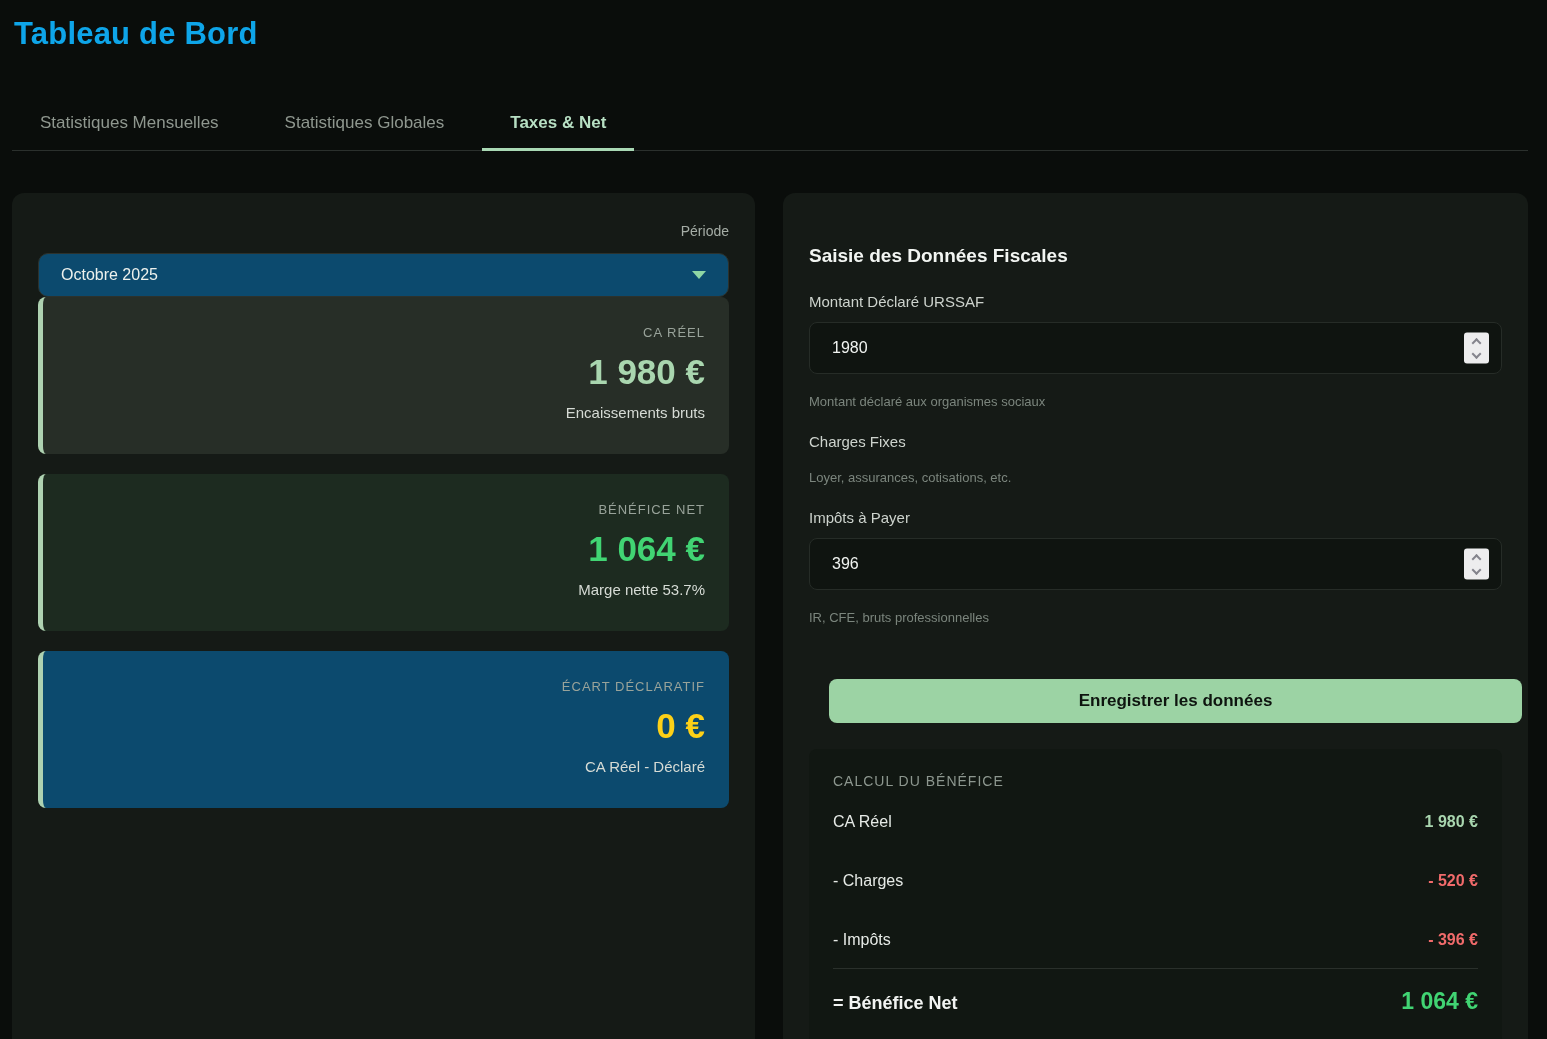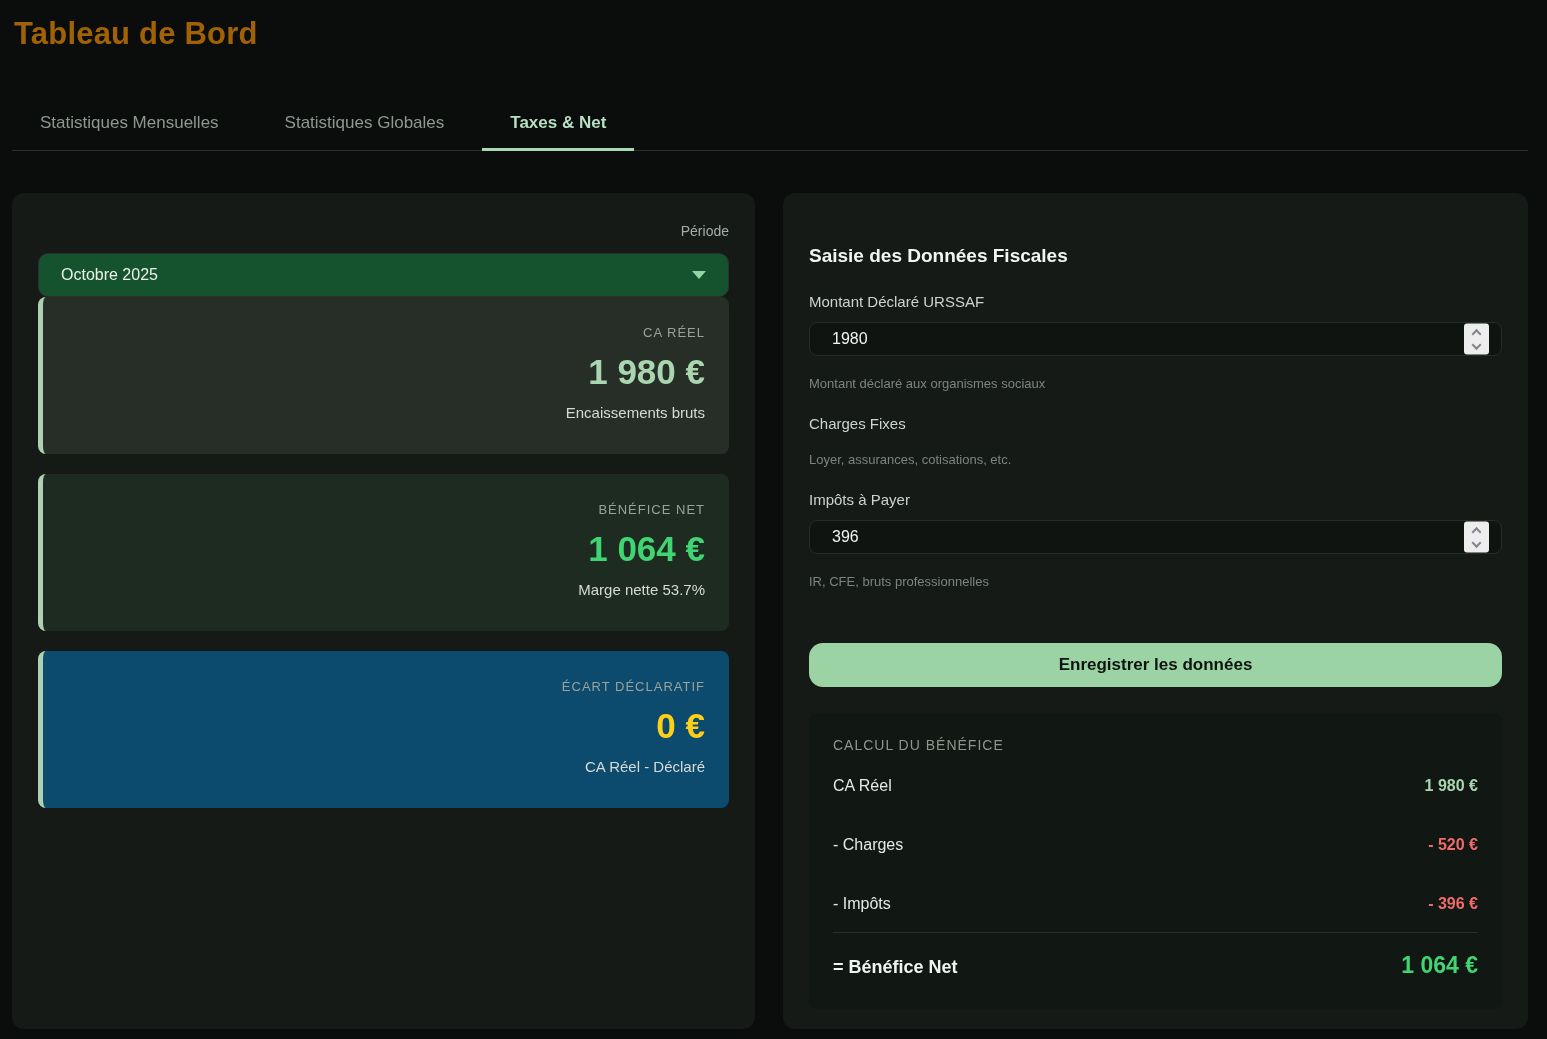--- a/index.html
+++ b/index.html
@@ -5,21 +5,21 @@
   * { margin: 0; padding: 0; box-sizing: border-box; }
   html, body { width: 1547px; height: 1039px; overflow: hidden; }
   body {
     background: #0a0d0b;
     font-family: "Liberation Sans", sans-serif;
     color: #e8ece8;
   }
   .page { padding: 14px 19px 16px 12px; }
 
   h1.page-title {
-    color: #a16207;
+    color: #0ea5e9;
     font-size: 31px;
     font-weight: 700;
     letter-spacing: 0.2px;
     margin: 2px 0 0 2px;
   }
 
   
   .tabs {
     display: flex;
     margin-top: 52px;
@@ -48,21 +48,21 @@
     border-radius: 12px;
     min-height: 835px;
   }
   .panel.left  { width: 743px; padding: 30px 26px; text-align: right; }
   .panel.right { flex: 1; padding: 30px 26px 20px 26px; }
 
   
   .field-label { font-size: 14px; color: #a5ada6; margin-bottom: 14px; }
   .select-box {
     height: 44px;
-    background: #14532d;
+    background: #0c4a6e;
     border: 1px solid #2c322d;
     border-radius: 10px;
     display: flex;
     align-items: center;
     justify-content: space-between;
     padding: 5px 22px;
     cursor: pointer;
   }
   .select-box .select-value { font-size: 16px; color: #edf1ed; }
   .triangle-down {
@@ -102,21 +102,21 @@
     font-size: 19px;
     font-weight: 700;
     color: #f2f5f2;
     margin: 22px 0 26px 0;
   }
   .form-group { margin-bottom: 24px; }
   .form-group .input-label { font-size: 15px; color: #cdd3cd; margin-bottom: 12px; }
   .input-wrap { position: relative; }
   .input-wrap input {
     width: 100%;
-    height: 34px;
+    height: 52px;
     background: #0f1410;
     border: 1px solid #262c27;
     border-radius: 8px;
     padding: 0 50px 0 22px;
     font-size: 16px;
     color: #f1f4f1;
     font-family: "Liberation Sans", sans-serif;
     outline: none;
   }
   .spinner {
@@ -139,25 +139,26 @@
   .chev.down { transform: rotate(135deg); margin-top: 2px; }
   .hint { font-size: 13px; color: #7b857d; margin-top: 20px; }
 
   .save-button {
     width: 100%;
     height: 44px;
     margin-top: 30px;
     background: #9cd3a4;
     color: #0e140f;
     border: none;
-    border-radius: 14px;
+    border-radius: 8px;
     font-size: 17px;
     font-weight: 700;
     font-family: "Liberation Sans", sans-serif;
     cursor: pointer;
+    margin-left: 20px;
   }
 
   
   .calc-box {
     margin-top: 26px;
     background: #111712;
     border-radius: 8px;
     padding: 24px 24px 30px 24px;
   }
   .calc-title {

